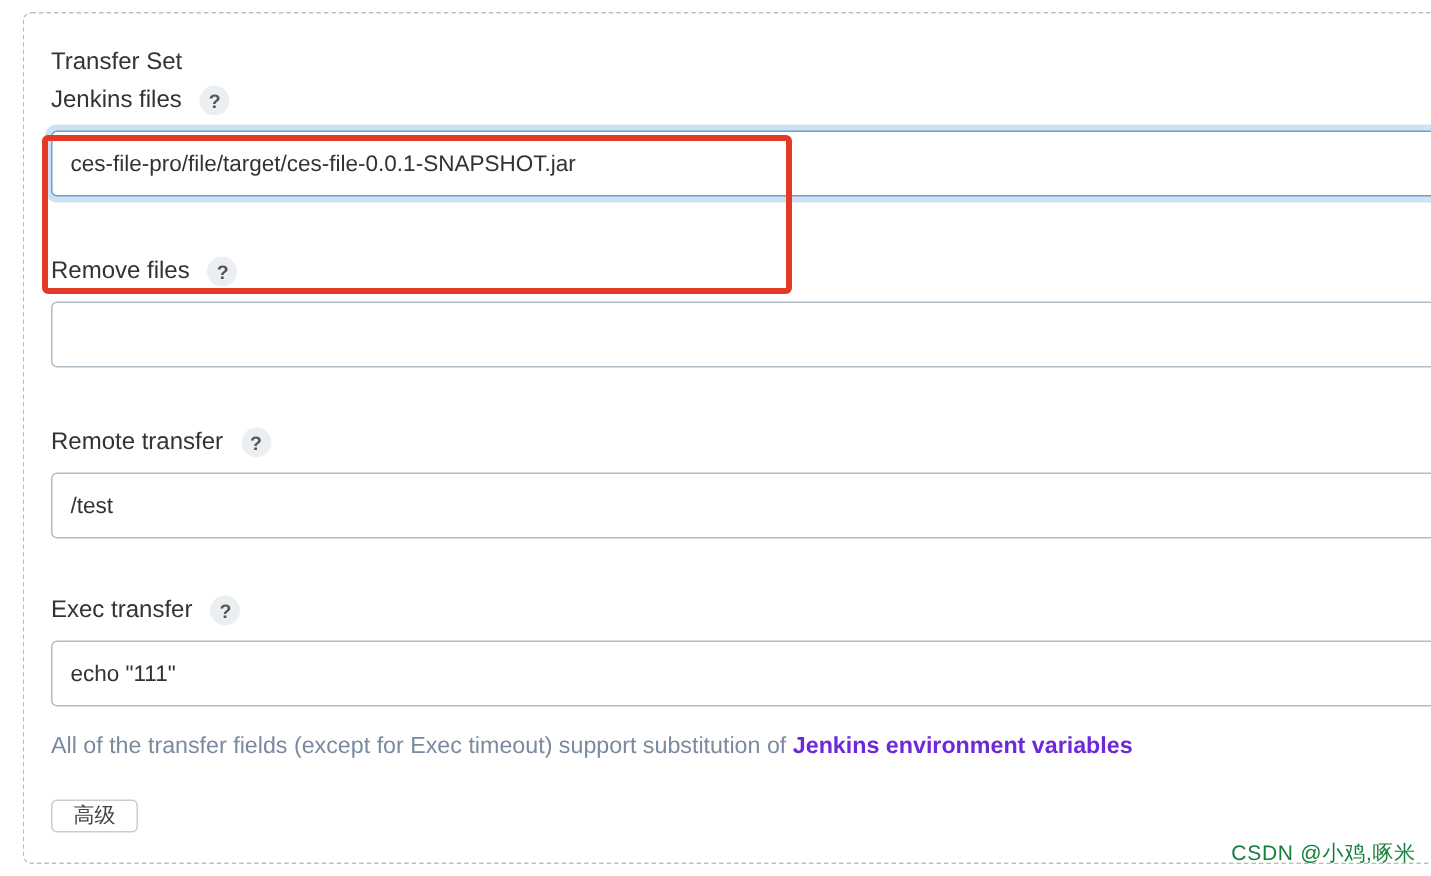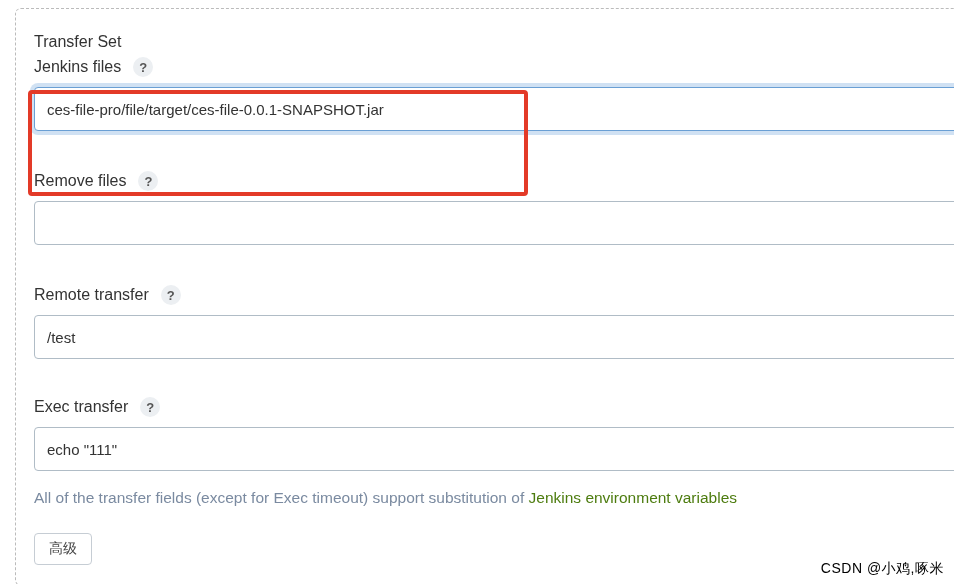--- a/index.html
+++ b/index.html
@@ -74,43 +74,43 @@
       height: 106px;
       pointer-events: none;
       z-index: 10;
     }
     .hint-text {
       font-size: 15.5px;
       color: #7a8aa0;
       margin-top: 18px;
     }
     .hint-link {
-      color: #4d7c0f;
-      font-weight: normal;
+      color: #6d28d9;
+      font-weight: bold;
       cursor: pointer;
     }
     .watermark {
       position: absolute;
       right: 10px;
       bottom: 6px;
       font-size: 14px;
-      color: #000000;
+      color: #15803d;
       letter-spacing: 0.5px;
     }
     .button-stub {
       margin-top: 26px;
       display: inline-flex;
       align-items: center;
       padding: 8px 14px;
       border: 1px solid #c6cdd4;
       border-radius: 4px;
       background: #fff;
       font-size: 14px;
       color: #444;
-      height: 32px;
+      height: 22px;
       overflow: hidden;
     }
     .field-source { margin-bottom: 40px; }
     .field-remove { margin-bottom: 40px; }
     .field-remote { margin-bottom: 38px; }
     .field-exec { margin-bottom: 12px; }
   </style>
 </head>
 <body>
 

